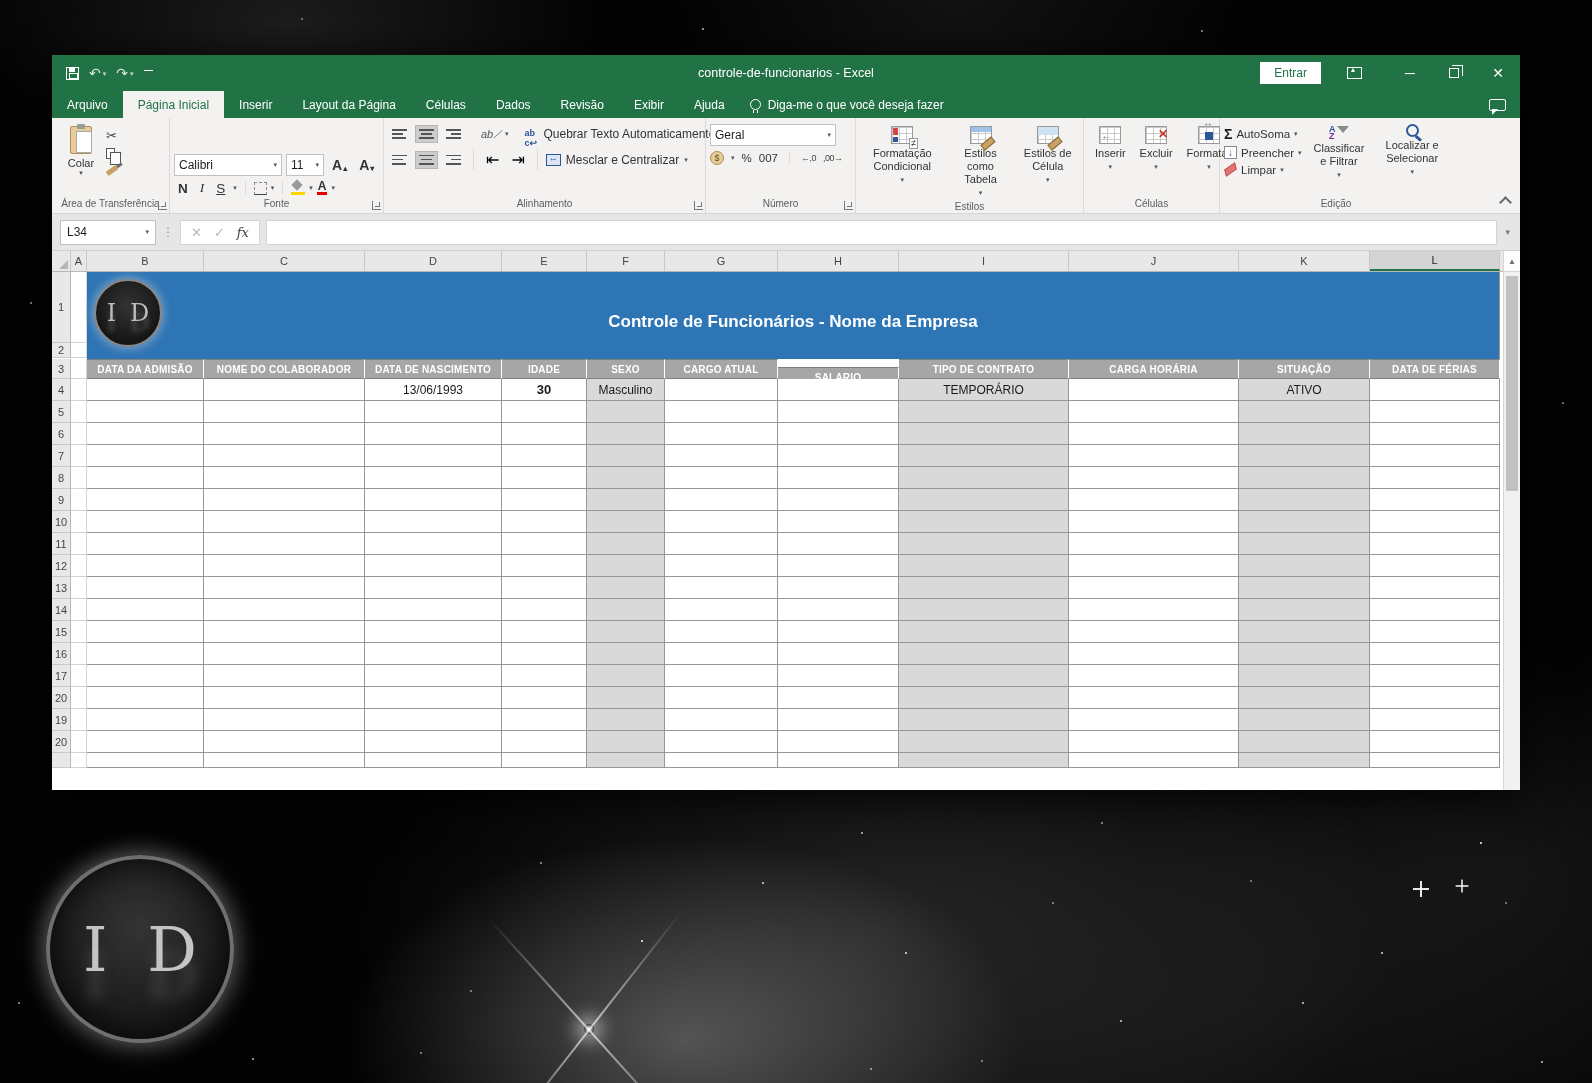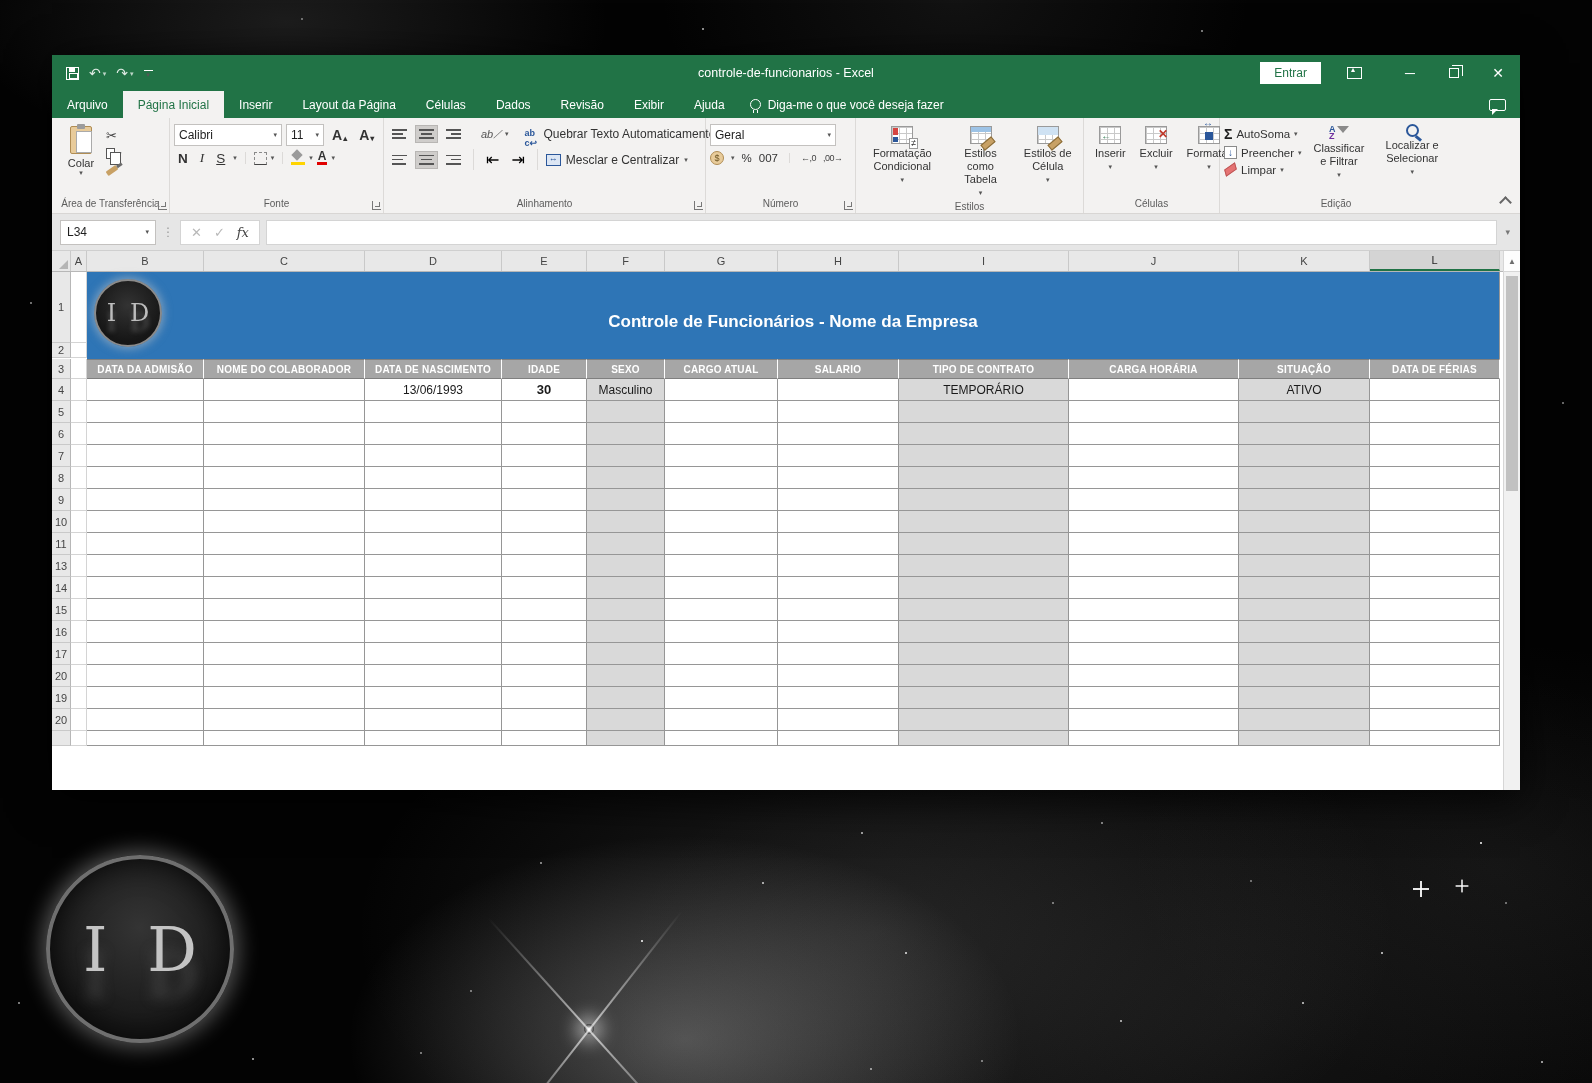--- a/index.html
+++ b/index.html
@@ -94,21 +94,21 @@
   .clipboard::after { content:""; position:absolute; left:5px; top:4px; width:14px; height:20px; background:#fff; border:1px solid #aaa; }
   .paste-big .lbl { font-size:11px; color:#333; margin-top:3px; }
   .clip-small { display:flex; flex-direction:column; gap:5px; padding-top:6px; width:40px; }
   .clip-small .row { display:flex; align-items:center; gap:3px; font-size:13px; color:#444; }
   .icon-copy { width:9px; height:11px; border:1.2px solid #555; background:#fff; position:relative; }
   .icon-copy::after { content:""; position:absolute; left:2.5px; top:2.5px; width:9px; height:11px; border:1.2px solid #555; background:#fff; }
   .icon-brush { width:12px; height:5px; background:#c8a165; border-radius:1px; position:relative; margin-top:4px; transform:rotate(-35deg); }
   .icon-brush::after { content:""; position:absolute; right:-6px; top:1px; width:6px; height:3px; background:#6b6b6b; }
 
   
-  .fontg { flex-direction:column; display:flex; gap:4px; padding-top:2px; }
+  .fontg { flex-direction:column; display:flex; gap:4px; padding-top:2px;justify-content:flex-end; }
   .frow { display:flex; align-items:center; gap:4px; }
   .sel-box { background:#fff; border:1px solid #c3c1bf; font-size:12px; color:#1f1f1f; display:flex; align-items:center; justify-content:space-between; padding:1px 4px; height:22px; }
   .fname { width:108px; } .fsize { width:38px; }
   .fbtn { font-size:13px; color:#333; padding:1px 4px; display:flex; align-items:flex-end; }
   .grow-a { font-size:14px; font-weight:bold; position:relative; }
   .sup { font-size:8px; margin-left:1px; }
   .nis { font-size:13.5px; color:#333; padding:0 4px; }
   .nis.b { font-weight:bold; } .nis.i { font-style:italic; font-family:"Liberation Serif",serif; } .nis.u { text-decoration:underline; }
   .icon-borders { width:13px; height:13px; border:1px dashed #8a8a8a; border-bottom:1.6px solid #444; }
   .icon-fill { width:14px; height:14px; position:relative; }
@@ -550,21 +550,21 @@
           </div>
           <div class="grow hrow" style="height: 20px;">
             <div class="gut" style="height: 20px;">3</div>
             <div class="acell" style="height: 20px;"></div>
             <div class="tcell" style="width: 117px; height: 20px;">DATA DA ADMISÃO</div>
             <div class="tcell" style="width: 161px; height: 20px;">NOME DO COLABORADOR</div>
             <div class="tcell" style="width: 137px; height: 20px;">DATA DE NASCIMENTO</div>
             <div class="tcell" style="width: 85px; height: 20px;">IDADE</div>
             <div class="tcell" style="width: 78px; height: 20px;">SEXO</div>
             <div class="tcell" style="width: 113px; height: 20px;">CARGO ATUAL</div>
-            <div class="tcell" style="width: 121px; height: 20px;">SALARIO</div>
+            <div class="tcell" style="width: 121px; height: 20px; margin-top: 8px;">SALARIO</div>
             <div class="tcell" style="width: 170px; height: 20px;">TIPO DE CONTRATO</div>
             <div class="tcell" style="width: 170px; height: 20px;">CARGA HORÁRIA</div>
             <div class="tcell" style="width: 131px; height: 20px;">SITUAÇÃO</div>
             <div class="tcell" style="width: 130px; height: 20px;">DATA DE FÉRIAS</div>
           </div>
           <div class="grow" style="height: 22px;">
             <div class="gut" style="height: 22px;">4</div>
             <div class="acell" style="height: 22px;"></div>
             <div class="tcell" style="width: 117px; height: 22px;"></div>
             <div class="tcell" style="width: 161px; height: 22px;"></div>
@@ -663,20 +663,35 @@
             <div class="tcell shade" style="width: 78px; height: 22px;"></div>
             <div class="tcell" style="width: 113px; height: 22px;"></div>
             <div class="tcell" style="width: 121px; height: 22px;"></div>
             <div class="tcell shade" style="width: 170px; height: 22px;"></div>
             <div class="tcell" style="width: 170px; height: 22px;"></div>
             <div class="tcell shade" style="width: 131px; height: 22px;"></div>
             <div class="tcell" style="width: 130px; height: 22px;"></div>
           </div>
           <div class="grow" style="height: 22px;">
             <div class="gut" style="height: 22px;">11</div>
+            <div class="acell" style="height: 22px;"></div>
+            <div class="tcell" style="width: 117px; height: 22px;"></div>
+            <div class="tcell" style="width: 161px; height: 22px;"></div>
+            <div class="tcell" style="width: 137px; height: 22px;"></div>
+            <div class="tcell" style="width: 85px; height: 22px;"></div>
+            <div class="tcell shade" style="width: 78px; height: 22px;"></div>
+            <div class="tcell" style="width: 113px; height: 22px;"></div>
+            <div class="tcell" style="width: 121px; height: 22px;"></div>
+            <div class="tcell shade" style="width: 170px; height: 22px;"></div>
+            <div class="tcell" style="width: 170px; height: 22px;"></div>
+            <div class="tcell shade" style="width: 131px; height: 22px;"></div>
+            <div class="tcell" style="width: 130px; height: 22px;"></div>
+          </div>
+          <div class="grow" style="height: 22px;">
+            <div class="gut" style="height: 22px;">12</div>
             <div class="acell" style="height: 22px;"></div>
             <div class="tcell" style="width: 117px; height: 22px;"></div>
             <div class="tcell" style="width: 161px; height: 22px;"></div>
             <div class="tcell" style="width: 137px; height: 22px;"></div>
             <div class="tcell" style="width: 85px; height: 22px;"></div>
             <div class="tcell shade" style="width: 78px; height: 22px;"></div>
             <div class="tcell" style="width: 113px; height: 22px;"></div>
             <div class="tcell" style="width: 121px; height: 22px;"></div>
             <div class="tcell shade" style="width: 170px; height: 22px;"></div>
             <div class="tcell" style="width: 170px; height: 22px;"></div>

